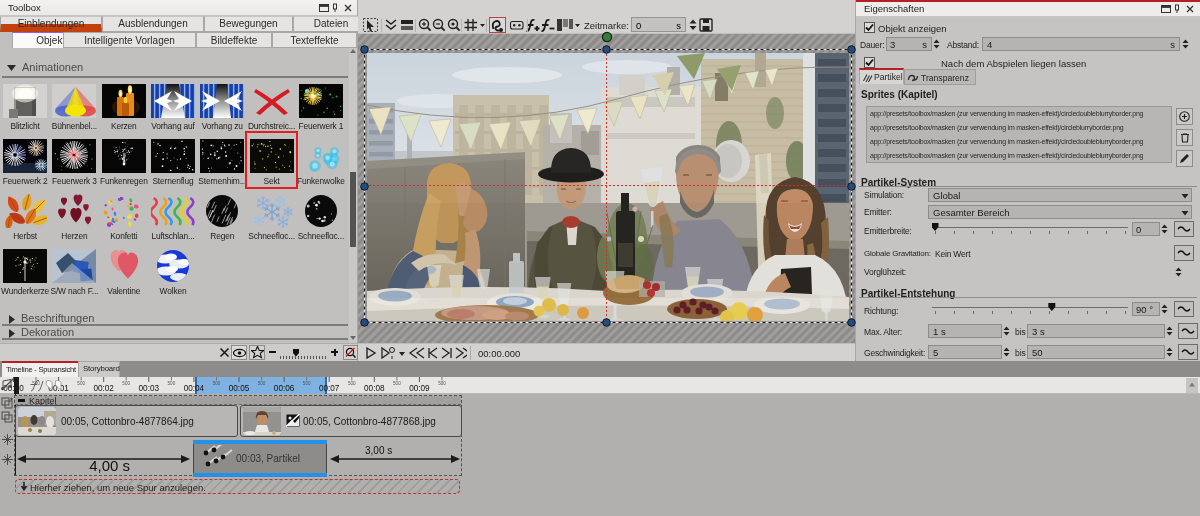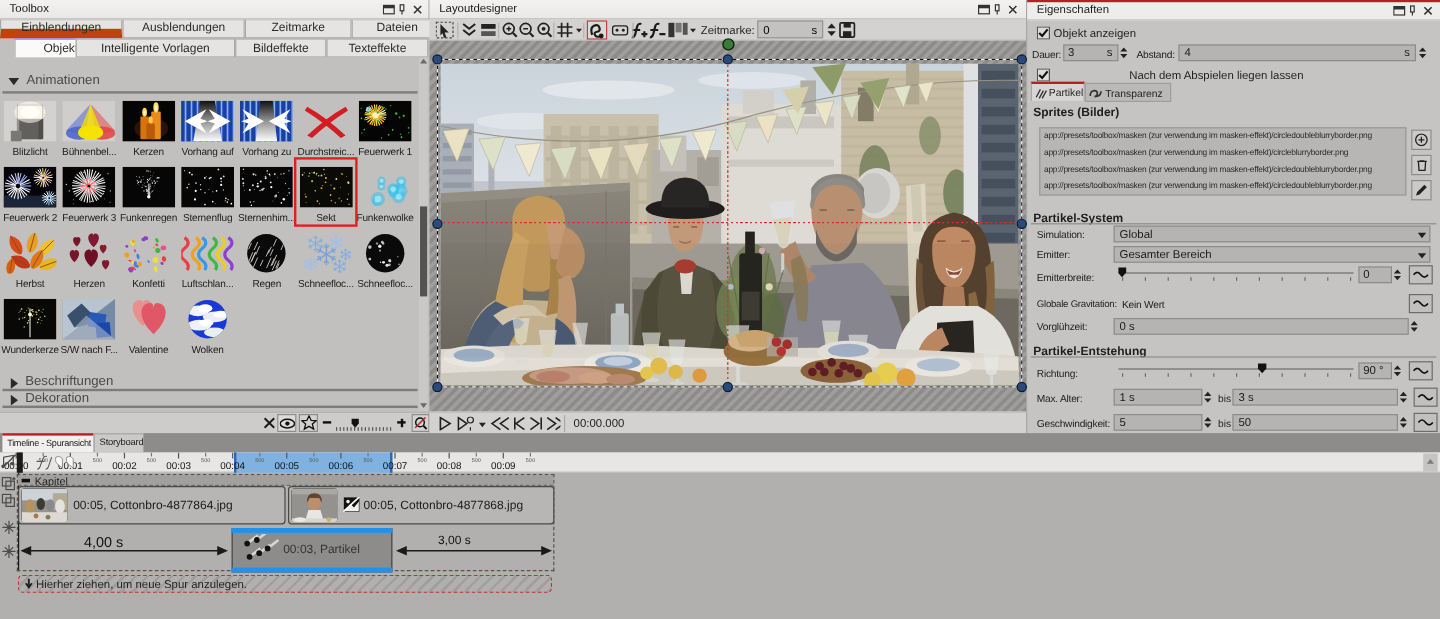--- a/index.html
+++ b/index.html
@@ -25,21 +25,21 @@
         <svg class="abs" style="right:4px;top:3px" width="34" height="10">
           <rect x="0.5" y="1.5" width="9" height="7" fill="none" stroke="#333" stroke-width="1"></rect>
           <rect x="0.5" y="1.5" width="9" height="2.4" fill="#333"></rect>
           <rect x="14.5" y="1" width="3" height="5" fill="none" stroke="#333"></rect>
           <line x1="16" y1="6" x2="16" y2="9" stroke="#333"></line>
           <path d="M26 2 L32 8 M32 2 L26 8" stroke="#333" stroke-width="1.3"></path>
         </svg>
       </div>
       <div class="tb-tab" style="left:0px;top:16px;width:102px;height:16px;border-bottom:8px solid #c2410c;line-height:13px;">Einblendungen</div>
       <div class="tb-tab" style="left:102px;top:16px;width:102px;height:16px;">Ausblendungen</div>
-      <div class="tb-tab" style="left:204px;top:16px;width:89px;height:16px;">Zeitmarke</div>
+      <div class="tb-tab" style="left:204px;top:16px;width:89px;height:16px;">Bewegungen</div>
       <div class="tb-tab" style="left:293px;top:16px;width:76px;height:16px;">Dateien</div>
       <div class="tb-tab2" style="left:12px;top:32px;width:83px;height:16px;background:#fafaf8;border-top:1px solid #8b5cf6;border-bottom:none">Objekte</div>
       <div class="tb-tab2" style="left:63px;top:32px;width:133px;height:16px">Intelligente Vorlagen</div>
       <div class="tb-tab2" style="left:196px;top:32px;width:76px;height:16px">Bildeffekte</div>
       <div class="tb-tab2" style="left:272px;top:32px;width:85px;height:16px">Texteffekte</div>
       <div class="abs" style="left:0;top:48px;width:357px;height:295px;background:#c2c0be"></div>
       <div class="sec-hdr" style="left:22px;top:61px">Animationen</div>
       <svg class="abs" style="left:7px;top:64px" width="10" height="8">
         <polygon points="0,1 9,1 4.5,7" fill="#2a2a2a"></polygon>
       </svg>
@@ -1049,30 +1049,20 @@
         <div class="abs" style="left:333.5px;top:4.5px;width:2px;height:7px;background:#111"></div>
         <div class="abs" style="left:343px;top:1px;width:15px;height:15px;background:#d4d2d0;border:1px solid #8e8c8a"></div>
         <svg class="abs" style="left:345px;top:3px" width="12" height="12">
           <circle cx="5" cy="5" r="3.6" fill="none" stroke="#111" stroke-width="1.2"></circle>
           <line x1="7.8" y1="7.8" x2="10.5" y2="10.5" stroke="#111" stroke-width="1.5"></line>
           <line x1="1" y1="9.5" x2="9.5" y2="1" stroke="#b02020" stroke-width="1.2"></line>
         </svg>
       </div>
     </div>
     <div class="abs" style="left:358px;top:0;width:497px;height:361px;background:#d4d2d0">
-      <div class="abs titlebar" style="left:0;top:0;width:497px;height:16px">
-        <span class="panel-title" style="position:absolute;left:8px;top:2px">Layoutdesigner</span>
-        <svg class="abs" style="right:6px;top:3px" width="34" height="10">
-          <rect x="0.5" y="1.5" width="9" height="7" fill="none" stroke="#333" stroke-width="1"></rect>
-          <rect x="0.5" y="1.5" width="9" height="2.4" fill="#333"></rect>
-          <rect x="14.5" y="1" width="3" height="5" fill="none" stroke="#333"></rect>
-          <line x1="16" y1="6" x2="16" y2="9" stroke="#333"></line>
-          <path d="M26 2 L32 8 M32 2 L26 8" stroke="#333" stroke-width="1.3"></path>
-        </svg>
-      </div>
       <div class="abs" style="left:0;top:16px;width:497px;height:18px;background:#d4d2d0;border-bottom:1px solid #bebcba">
         <svg class="abs" style="left:5px;top:2px" width="16" height="15">
           <rect x="0.5" y="0.5" width="14" height="13" fill="none" stroke="#444" stroke-dasharray="2 1.5" stroke-width="1"></rect>
           <path d="M4 2 L11 9 L7.5 9 L9 13 L7 13.6 L5.8 9.8 L4 11.5 Z" fill="#222"></path>
         </svg>
         <svg class="abs" style="left:26px;top:2px" width="14" height="15">
           <path d="M2 2 L7 6 L12 2 M2 7 L7 11 L12 7" stroke="#222" stroke-width="1.6" fill="none"></path>
         </svg>
         <svg class="abs" style="left:42px;top:2px" width="14" height="15">
           <rect x="1" y="2" width="12" height="4" fill="#222"></rect>
@@ -1524,21 +1514,21 @@
       <div class="abs" style="left:3px;top:68px;width:45px;height:16px;background:#d8d6d4;border:1px solid #a8a6a4;border-top:2px solid #b42024;border-bottom:none"></div>
       <svg class="abs" style="left:6px;top:72px" width="11" height="11">
         <path d="M1.5 9 L5 2.5 M4 10 L7.5 3.5 M6.5 10 L10 3.5" stroke="#333" stroke-width="1.1"></path>
       </svg>
       <span class="lbl" style="left:18px;top:72px;font-size:8.6px">Partikel</span>
       <div class="abs" style="left:48px;top:69px;width:72px;height:16px;background:#bbb9b7;border:1px solid #a09e9c"></div>
       <svg class="abs" style="left:51px;top:73px" width="12" height="11">
         <path d="M1.5 7 Q 1.5 2.5 5 2.5 Q 7.5 2.5 7.5 5 Q 7.5 7.5 5 7.5 M 5 7.5 Q 10.5 7.5 10.5 3" stroke="#333" stroke-width="1.4" fill="none"></path>
       </svg>
       <span class="lbl" style="left:65px;top:73px;font-size:8.6px">Transparenz</span>
-      <span class="lbl bold" style="left:5px;top:89px;font-size:10px">Sprites (Bilder)</span>
+      <span class="lbl bold" style="left:5px;top:89px;font-size:10px">Sprites (Kapitel)</span>
       <div class="abs" style="left:10px;top:106px;width:306px;height:57px;background:#b8b6b4;border:1px solid #9a9896"></div>
       <span class="lbl" style="left:14px;top:110px;font-size:7px;color:#2a2a2a;letter-spacing:-0.22px">app://presets/toolbox/masken (zur verwendung im masken-effekt)/circledoubleblurryborder.png</span>
       <span class="lbl" style="left:14px;top:124px;font-size:7px;color:#2a2a2a;letter-spacing:-0.22px">app://presets/toolbox/masken (zur verwendung im masken-effekt)/circleblurryborder.png</span>
       <span class="lbl" style="left:14px;top:138px;font-size:7px;color:#2a2a2a;letter-spacing:-0.22px">app://presets/toolbox/masken (zur verwendung im masken-effekt)/circledoubleblurryborder.png</span>
       <span class="lbl" style="left:14px;top:152px;font-size:7px;color:#2a2a2a;letter-spacing:-0.22px">app://presets/toolbox/masken (zur verwendung im masken-effekt)/circledoubleblurryborder.png</span>
       <div class="abs" style="left:320px;top:108px;width:17px;height:17px;background:#cccac8;border:1px solid #8e8c8a"></div>
       <svg class="abs" style="left:323px;top:111px" width="11" height="11">
         <circle cx="5.5" cy="5.5" r="4.8" fill="none" stroke="#222" stroke-width="1.1"></circle>
         <path d="M5.5 3 L5.5 8 M3 5.5 L8 5.5" stroke="#222" stroke-width="1.1"></path>
       </svg>
@@ -1593,23 +1583,20 @@
       <svg class="abs" style="left:321px;top:225px" width="14" height="8">
         <path d="M1 4 Q 4 0 7 4 Q 10 8 13 4" stroke="#111" stroke-width="1.4" fill="none"></path>
       </svg>
       <span class="elbl" style="left:8px;top:249px;font-size:8px">Globale Gravitation:</span>
       <span class="elbl" style="left:79px;top:249px">Kein Wert</span>
       <div class="wavebtn" style="left:318px;top:245px"></div>
       <svg class="abs" style="left:321px;top:249px" width="14" height="8">
         <path d="M1 4 Q 4 0 7 4 Q 10 8 13 4" stroke="#111" stroke-width="1.4" fill="none"></path>
       </svg>
       <span class="elbl" style="left:8px;top:267px">Vorglühzeit:</span>
-      <div class="inputbox" style="left:72px;top:265px;width:246px;height:14px">
-        <span style="position:absolute;left:4px;top:1px">0 s</span>
-      </div>
       <svg class="abs" style="left:318px;top:265px" width="9" height="14">
         <polygon points="1.5,6 7.5,6 4.5,2.5" fill="#222"></polygon>
         <polygon points="1.5,8 7.5,8 4.5,11.5" fill="#222"></polygon>
       </svg>
       <span class="lbl bold" style="left:5px;top:288px;font-size:10px">Partikel-Entstehung</span>
       <div class="abs" style="left:3px;top:297px;width:338px;height:1px;background:#8e8c8a"></div>
       <span class="elbl" style="left:8px;top:306px">Richtung:</span>
       <div class="abs" style="left:76px;top:307px;width:196px;height:1px;background:#6e6c6a"></div>
       <svg class="abs" style="left:76px;top:302px" width="196" height="13">
         <rect x="3.0" y="9" width="1" height="3" fill="#6e6c6a"></rect>
@@ -1816,21 +1803,21 @@
         <circle cx="18" cy="16" r="2.4" fill="#111"></circle>
         <line x1="25" y1="12" x2="34" y2="5" stroke="#d8d6d4" stroke-width="2.2"></line>
         <circle cx="25" cy="12" r="2.4" fill="#111"></circle>
       </svg>
       <span class="lbl" style="left:236px;top:92px;font-size:10px;color:#333">00:03, Partikel</span>
       <svg class="abs" style="left:17px;top:93px" width="173" height="10">
         <line x1="8" y1="5" x2="165" y2="5" stroke="#1a1a1a" stroke-width="1.3"></line>
         <polygon points="0,5 9,1 9,9" fill="#1a1a1a"></polygon>
         <polygon points="173,5 164,1 164,9" fill="#1a1a1a"></polygon>
       </svg>
-      <div class="abs" style="left:70px;top:84px;width:60px;text-align:left;font-size:12px;color:#111">4,00 s</div>
+      <div class="abs" style="left:70px;top:96px;width:60px;text-align:right;font-size:15px;color:#111">4,00 s</div>
       <svg class="abs" style="left:330px;top:93px" width="130" height="10">
         <line x1="8" y1="5" x2="122" y2="5" stroke="#1a1a1a" stroke-width="1.3"></line>
         <polygon points="0,5 9,1 9,9" fill="#1a1a1a"></polygon>
         <polygon points="130,5 121,1 121,9" fill="#1a1a1a"></polygon>
       </svg>
       <div class="abs" style="left:365px;top:84px;width:60px;text-align:left;font-size:10px;color:#111">3,00 s</div>
       <div class="abs hatch2" style="left:15px;top:118px;width:445px;height:15px;border:1px dashed #c03030;border-radius:4px"></div>
       <svg class="abs" style="left:20px;top:121px" width="8" height="10">
         <path d="M4 0 L4 6 M1.5 4 L4 7.5 L6.5 4" stroke="#222" stroke-width="1.6" fill="none"></path>
       </svg>

